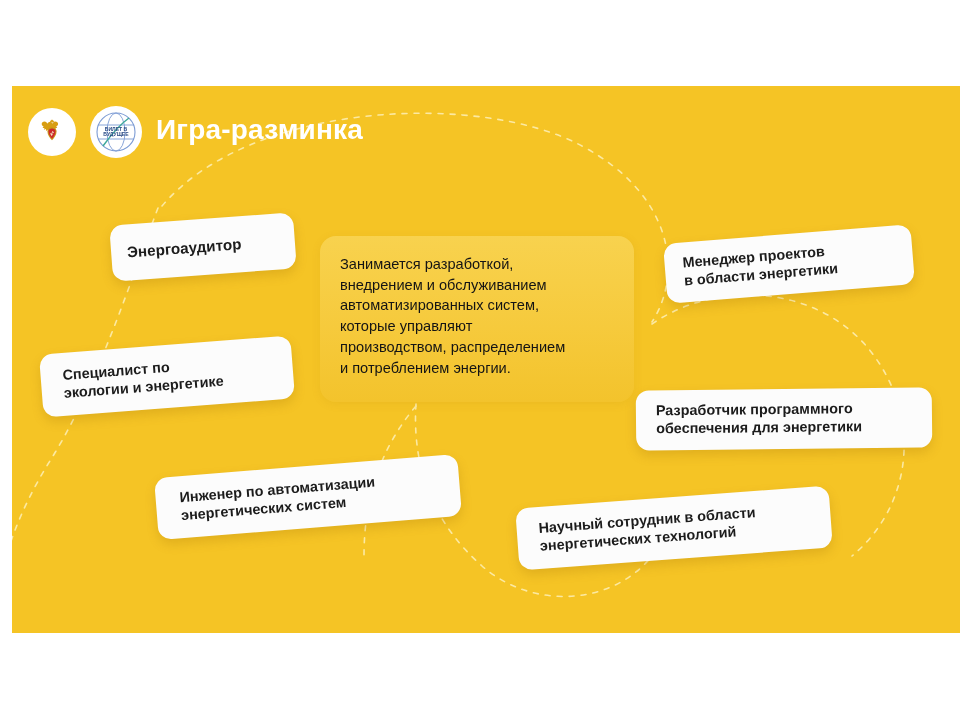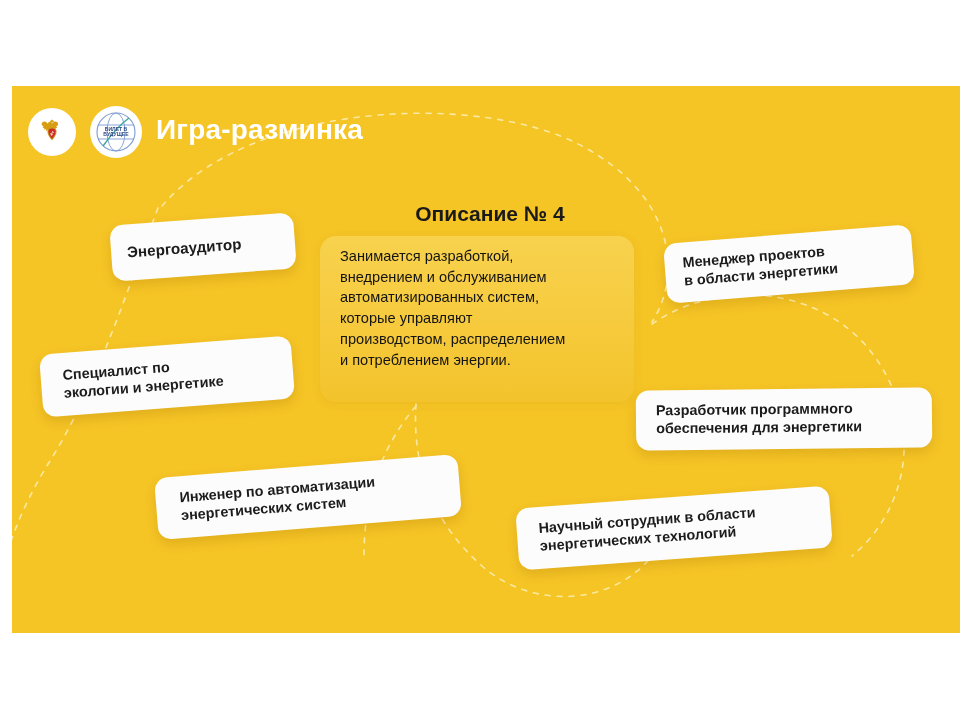--- a/index.html
+++ b/index.html
@@ -121,21 +121,21 @@
   .desc-card {
     position: absolute;
     left: 308px;
     top: 150px;
     width: 314px;
     height: 166px;
     border-radius: 16px;
     background: linear-gradient(180deg, #F8D24E 0%, #F6CA3C 55%, #F3C32C 100%);
     box-shadow: 0 2px 10px rgba(160, 110, 0, 0.10);
     box-sizing: border-box;
-    padding: 10px 20px 14px 20px;
+    padding: 18px 20px 14px 20px;
   }
 
   .desc-text {
     font-size: 14.6px;
     line-height: 1.42;
     color: #141414;
     font-weight: 500;
     white-space: pre-line;
   }
 
@@ -241,21 +241,20 @@
           <path d="M8 35 C 16 24, 24 14, 34 7" stroke="#3FA89B" stroke-width="1.5" fill="none"></path>
           <text x="21" y="19.6" text-anchor="middle" font-family="Liberation Sans, sans-serif" font-size="5.1" font-weight="700" fill="#2C4C86">БИЛЕТ В</text>
           <text x="21" y="25.4" text-anchor="middle" font-family="Liberation Sans, sans-serif" font-size="5.1" font-weight="700" fill="#2C4C86">БУДУЩЕЕ</text>
         </svg>
       </div>
 
       <div class="slide-title">Игра-разминка</div>
 
     </div>
 
-    <div class="desc-heading">Описание № 4</div>
 
     <div class="desc-card">
       <div class="desc-text">Занимается разработкой,
 внедрением и обслуживанием
 автоматизированных систем,
 которые управляют
 производством, распределением
 и потреблением энергии.</div>
     </div>
 

